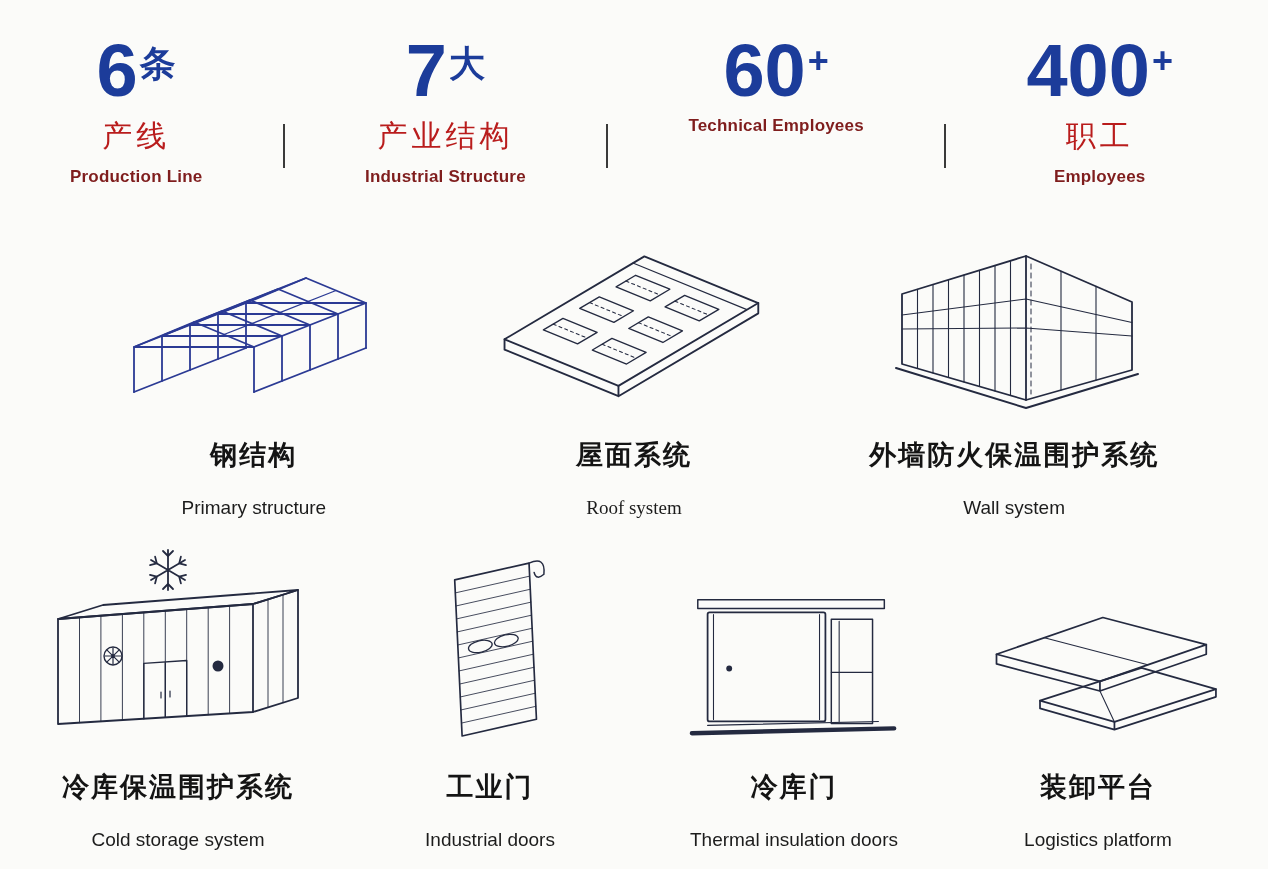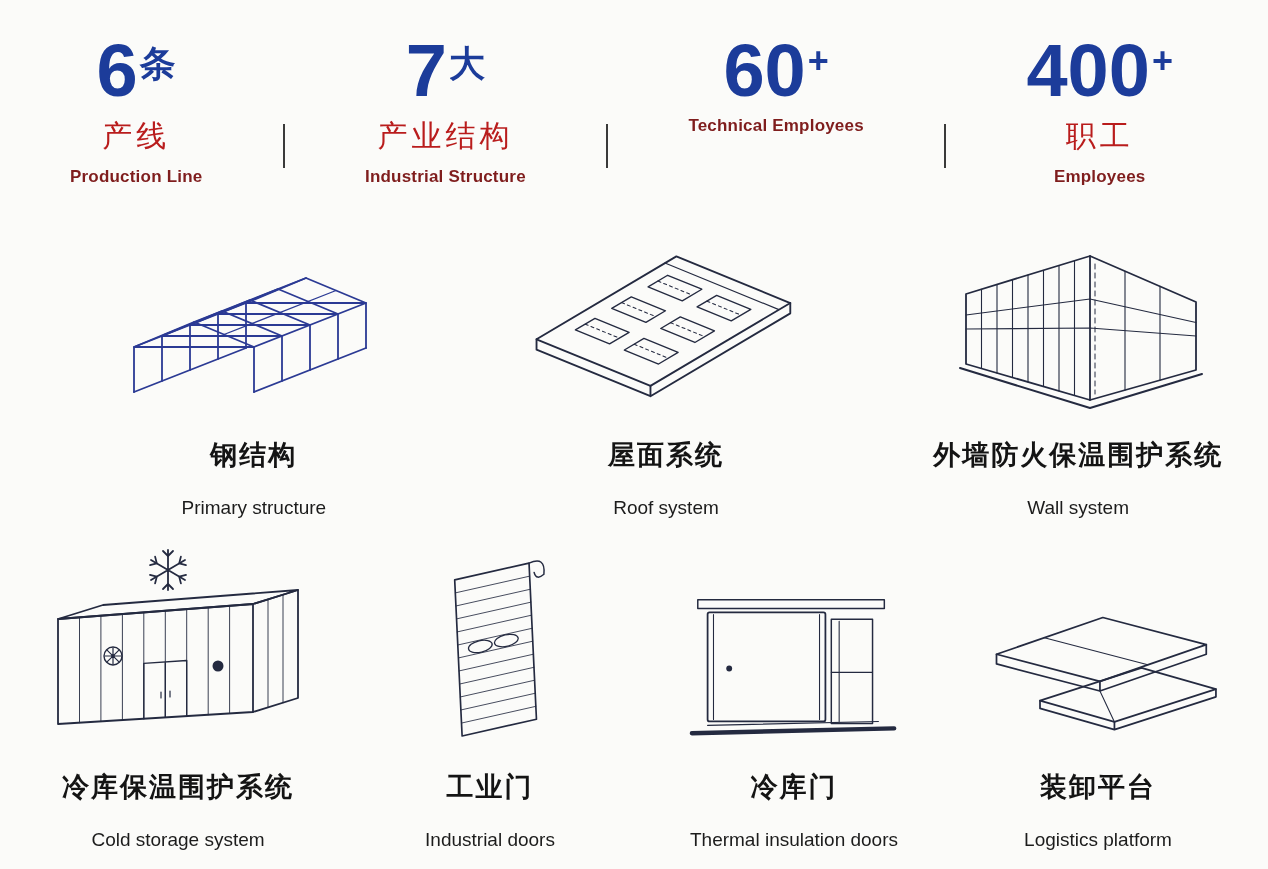--- a/index.html
+++ b/index.html
@@ -11,24 +11,24 @@
   .stat{display:flex;flex-direction:column;align-items:center;}
   .stat-number-line{display:flex;align-items:flex-start;color:#1c3c9a;font-weight:bold;}
   .stat-number{font-size:74px;line-height:.95;}
   .stat-unit{font-size:36px;margin-top:4px;margin-left:2px;}
   .stat-zh{font-size:30px;color:#b91c1c;margin-top:10px;letter-spacing:4px;font-weight:500;}
   .stat-en{font-size:17px;font-weight:bold;color:#7f1d1d;margin-top:10px;letter-spacing:.2px;text-align:center;}
   .stat-divider{width:2px;height:44px;background:#3a3a3a;margin-top:88px;}
 
   
   .row{display:flex;align-items:flex-start;}
-  .row1{margin-top:28px;padding:0 40px;gap:32px;}
+  .row1{margin-top:28px;padding:0 40px;}
   .row2{margin-top:22px;padding:0 18px;}
   .product{display:flex;flex-direction:column;align-items:center;}
-  .row1 .p1{flex:0 0 36%;} .row1 .p2{flex:0 0 28%;} .row1 .p3{flex:0 0 36%;}
+  .row1 .p1{flex:0 0 36%;} .row1 .p2{flex:0 0 28%;font-family:Liberation Serif, serif;} .row1 .p3{flex:0 0 36%;}
   .row2 .product{flex:1 1 25%;}
   .icon-box{height:202px;display:flex;align-items:flex-end;justify-content:center;}
   .row2 .icon-box{height:208px;}
   .p-zh{font-size:27px;font-weight:bold;color:#141414;margin-top:20px;letter-spacing:2px;}
   .p-en{font-size:19px;color:#1c1c1c;margin-top:24px;font-weight:500;}
 
   svg{display:block;}
   .ln{fill:none;stroke:#242a40;stroke-width:1.8;stroke-linejoin:round;stroke-linecap:round;}
   .steel{stroke:#2b3a94;}
   .thin{stroke-width:1.1;}

